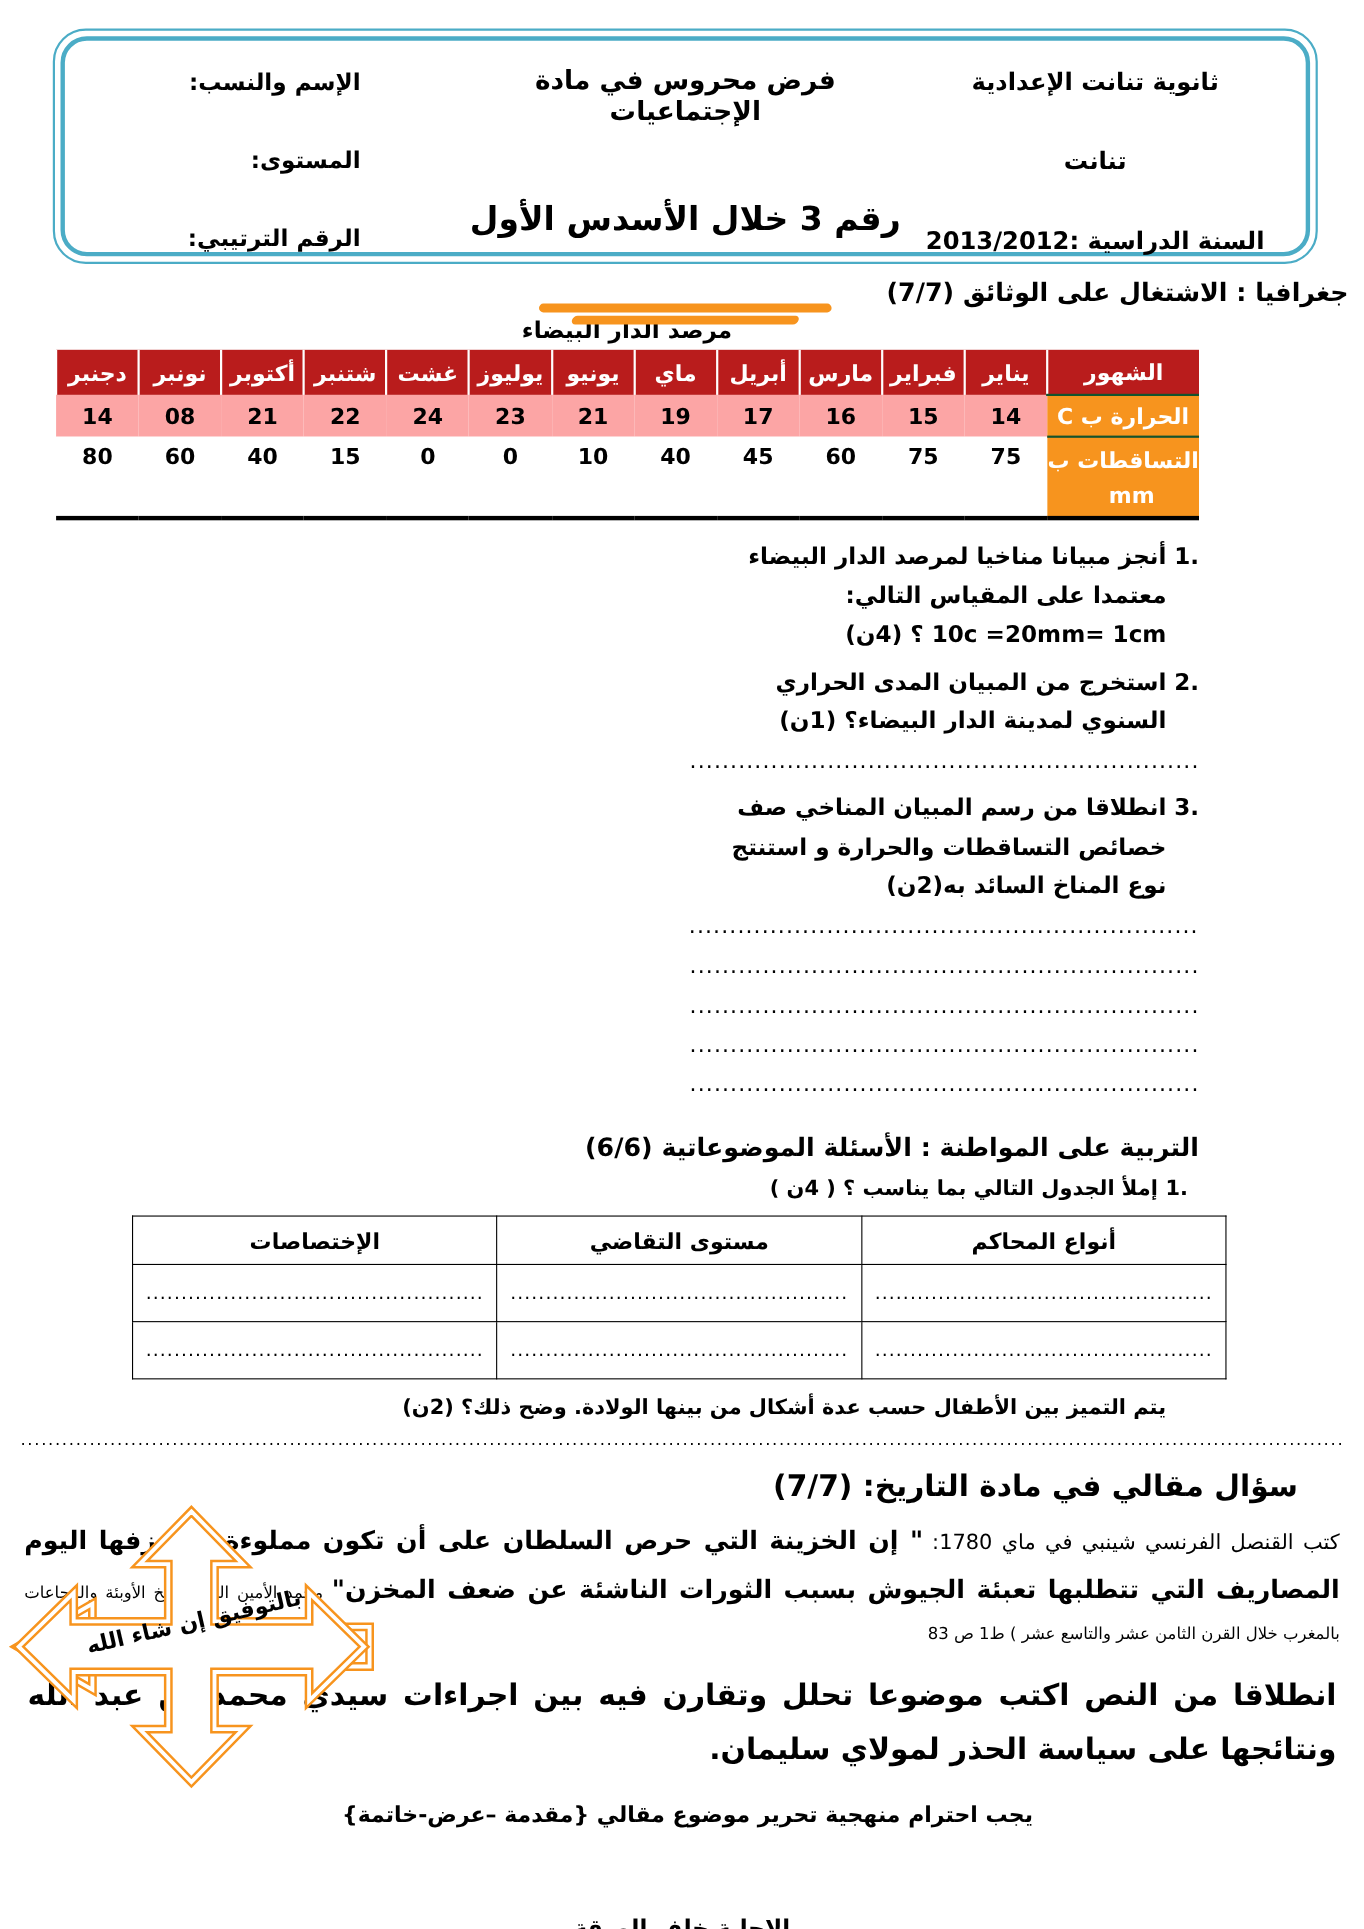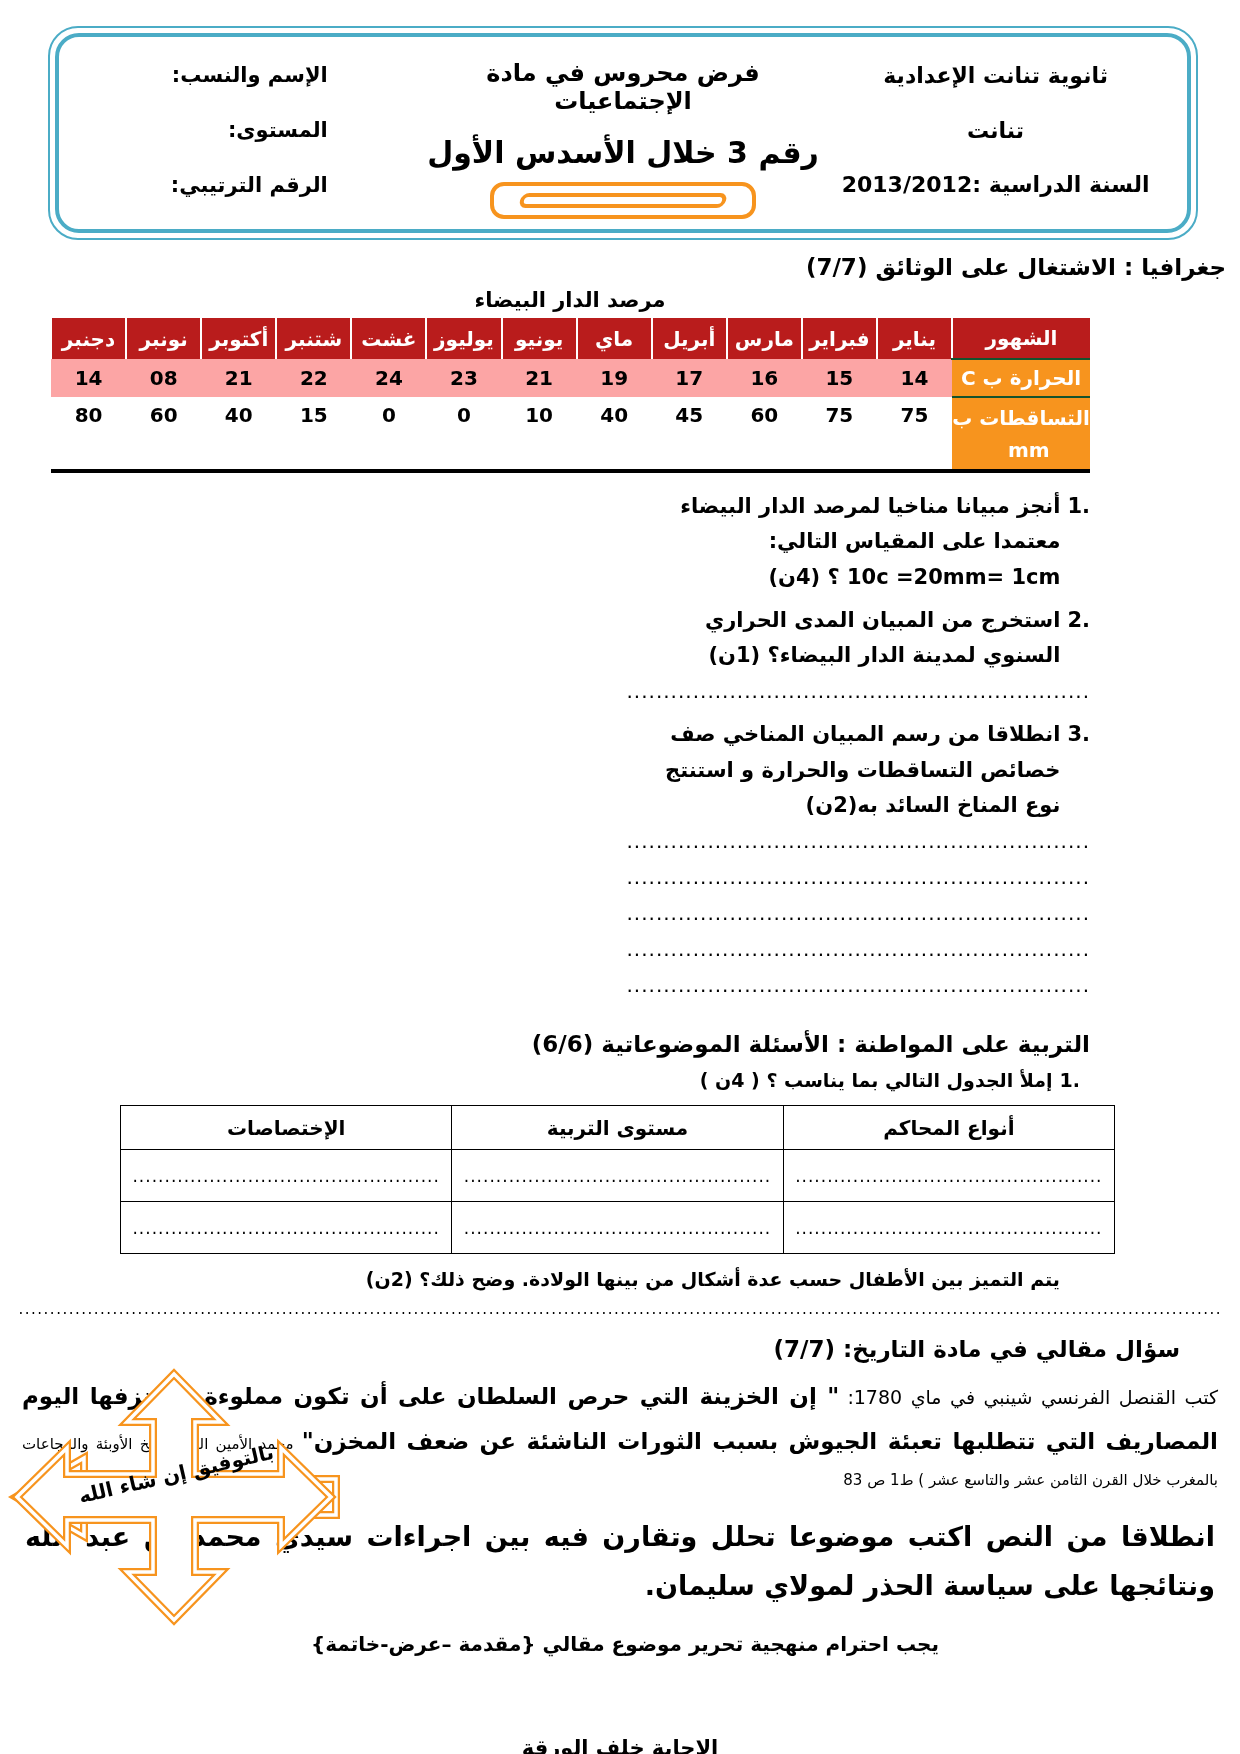--- a/index.html
+++ b/index.html
@@ -13,21 +13,21 @@
 
   
   .header-box {
     margin:26px 42px 0 48px; height:214px;
     border:2px solid #4BACC6; border-radius:30px; padding:5px;
   }
   .header-box-inner {
     width:100%; height:100%; border:4px solid #4BACC6; border-radius:24px;
     display:flex; padding:14px 24px 10px 24px;
   }
-  .hcol { display:flex; flex-direction:column; }
+  .hcol { display:flex; flex-direction:column;gap:47px; }
   .hcol-school { width:31%; text-align:center; font-size:22px; justify-content:space-between; padding:12px 0 22px 0; }
   .hcol-center { width:38%; text-align:center; }
   .hcol-student { width:31%; text-align:right; padding:12px 90px 22px 0; font-size:21px; justify-content:space-between; }
   .exam-title { font-size:24px; margin-top:8px; }
   .exam-number { font-size:30px; margin-top:20px; }
   .grade-frame {
     width:266px; height:84px; margin:12px auto 0 auto;
     border:4px solid #F7941E; border-radius:14px; position:relative;
   }
   .grade-frame-inner {
@@ -67,21 +67,21 @@
   .court-table th, .court-table td { border:1px solid #000; text-align:center; }
   .court-table th { font-size:20px; height:44px; }
   .court-table td { height:52px; font-size:17px; font-weight:400; letter-spacing:1px; overflow:hidden; white-space:nowrap; }
   .civic-q2 { width:fit-content; margin:14px 180px 0 auto; font-size:19px; }
   .full-dots {
     margin:10px 18px 0 18px; white-space:nowrap; overflow:hidden;
     font-size:15px; letter-spacing:1.5px; font-weight:400;
   }
 
   
-  .history-title { width:fit-content; margin:18px 60px 0 auto; font-size:23px; }
+  .history-title { width:fit-content; margin:18px 60px 0 auto; font-size:27px; }
   .history-quote { margin:12px 22px 0 22px; text-align:justify; line-height:1.95; }
   .quote-intro { font-weight:400; font-size:19px; }
   .quote-text { font-size:23px; }
   .quote-attr { font-weight:400; font-size:15px; }
   .essay-prompt { margin:18px 25px 0 25px; font-size:27px; line-height:1.8; text-align:justify; }
   .methodology { text-align:center; margin-top:22px; font-size:20px;margin-left:10px; }
   .answer-note { text-align:center; margin-top:80px; font-size:21px; }
 
   
   .arrow-deco { position:absolute; left:6px; top:1366px; width:336px; height:262px; }
@@ -219,21 +219,21 @@
   <div class="civic-title">التربية على المواطنة : الأسئلة الموضوعاتية (6/6)</div>
   <div class="civic-q1">
     <span class="qnum">1.</span>
     <span>إملأ الجدول التالي بما يناسب ؟ ( 4ن )</span>
   </div>
 
   <table class="court-table">
     <tbody>
         <tr>
       <th>أنواع المحاكم</th>
-      <th>مستوى التربية</th>
+      <th>مستوى التقاضي</th>
       <th>الإختصاصات</th>
     </tr>
     <tr>
       <td>................................................</td>
       <td>................................................</td>
       <td>................................................</td>
     </tr>
     <tr>
       <td>................................................</td>
       <td>................................................</td>

